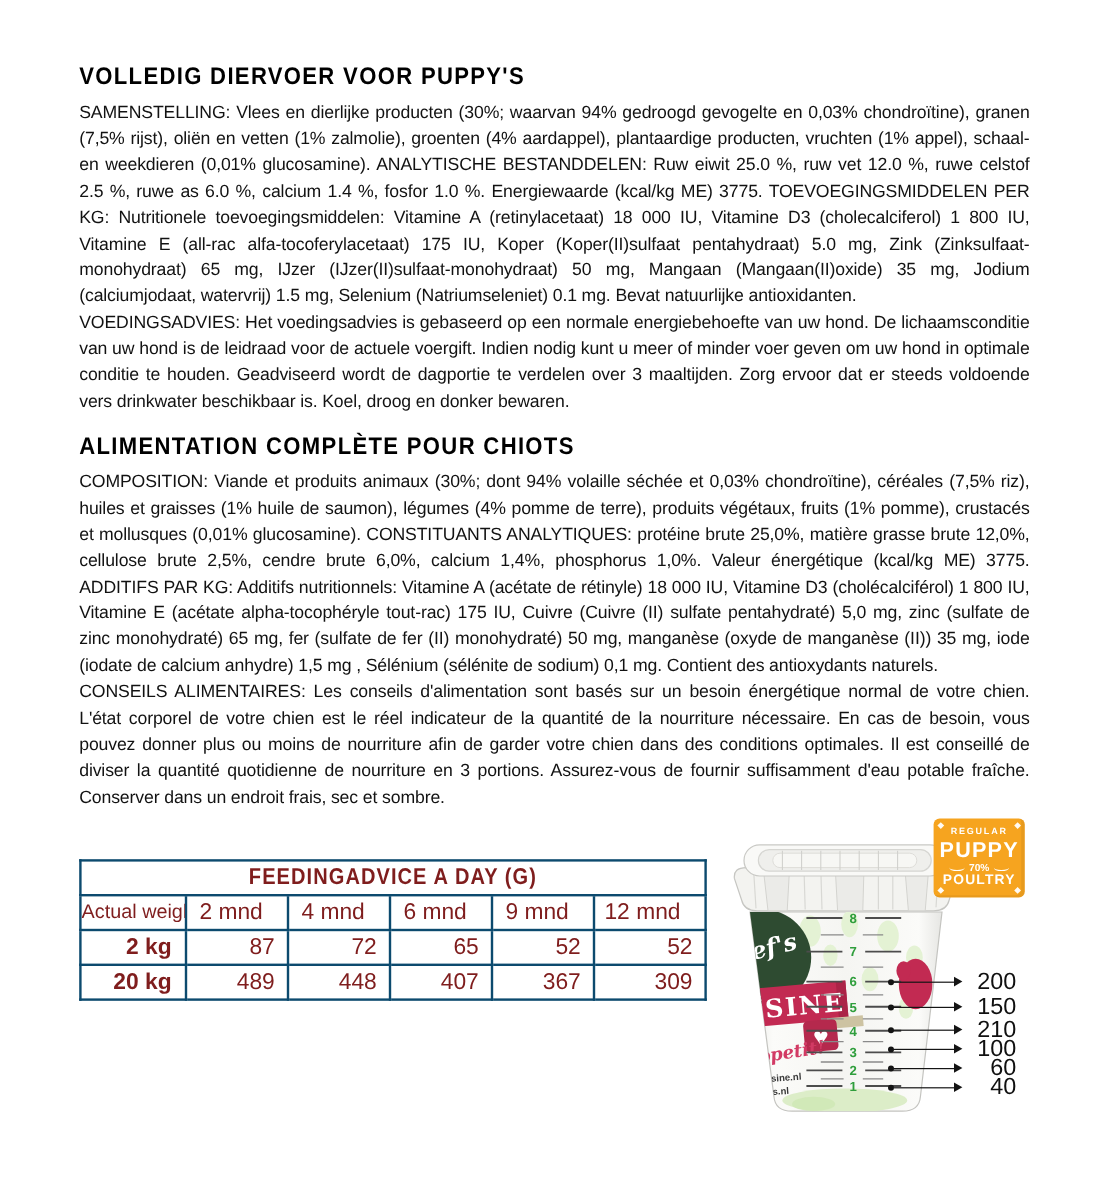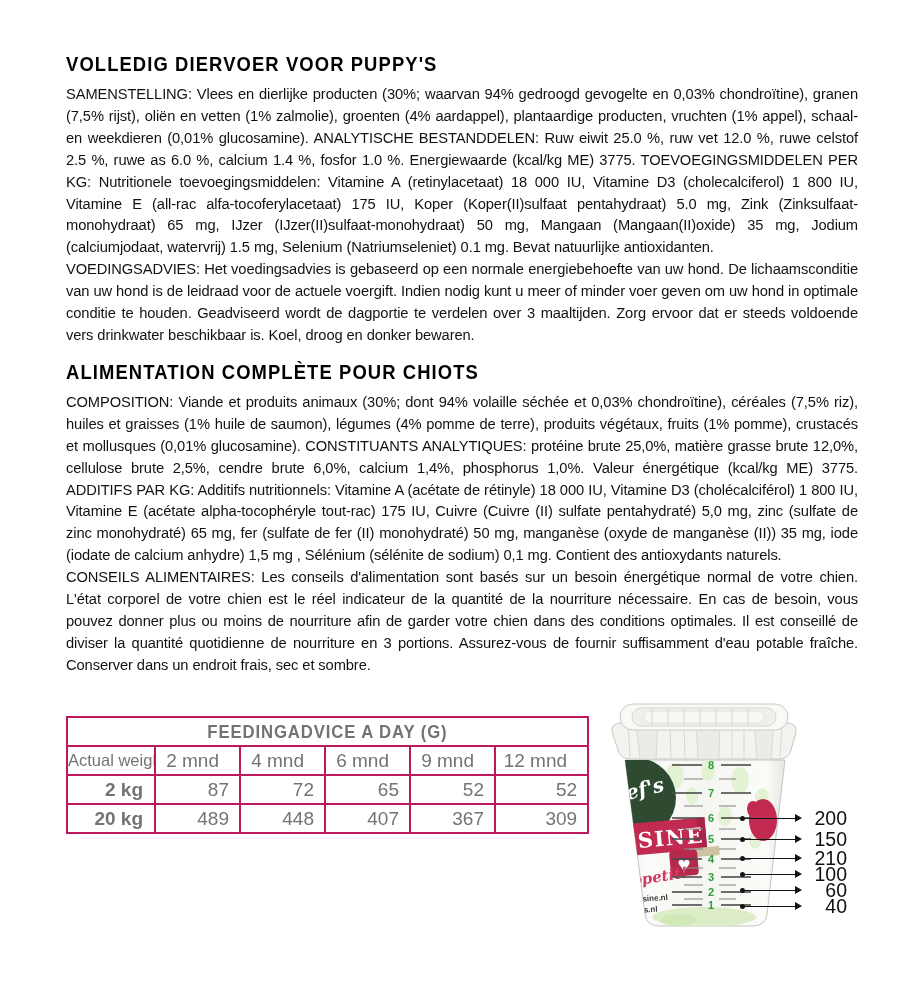--- a/index.html
+++ b/index.html
@@ -8,21 +8,21 @@
 
   
   .textcol{position:absolute;left:66px;top:52px;width:792px;color:#0e0e0e;}
   .sec-title{font-size:20px;font-weight:900;letter-spacing:1.2px;margin:0 0 8px 0;line-height:24px;color:#000;}
   .sec-title .cond{display:inline-block;transform:scaleX(0.92);transform-origin:left center;white-space:nowrap;}
   .sec-title.mt{margin-top:13px;}
   .para{margin:0;font-size:14.7px;line-height:21.9px;text-align:justify;letter-spacing:-0.1px;color:#121212;}
 
   
   .feed-table{position:absolute;left:66px;top:716px;width:521px;border-collapse:collapse;table-layout:fixed;background:#fff;}
-  .feed-table td{border:2px solid #be185d;height:27px;padding:0;font-size:19px;color:#737373;white-space:nowrap;overflow:hidden;}
+  .feed-table td{border:2px solid #0c4a6e;height:27px;padding:0;font-size:19px;color:#7f1d1d;white-space:nowrap;overflow:hidden;}
   .feed-table .tt{text-align:center;font-weight:900;font-size:19px;letter-spacing:1px;}
   .feed-table .tt .cond2{display:inline-block;transform:scaleX(0.88);transform-origin:center center;white-space:nowrap;}
   .feed-table .th-first{font-size:16.5px;font-weight:400;text-align:center;}
   .feed-table .th{font-weight:400;text-align:right;padding-right:20px;}
   .feed-table .rw{font-weight:700;text-align:right;padding-right:11px;}
   .feed-table .cv{text-align:right;padding-right:10px;}
 
   
   .cup-svg{position:absolute;left:600px;top:698px;width:200px;height:240px;}
 
@@ -227,20 +227,34 @@
           <line x1="68" y1="11" x2="68" y2="27"></line>
         <line x1="84" y1="11" x2="84" y2="27"></line>
           <line x1="100" y1="11" x2="100" y2="27"></line>
         <line x1="116" y1="11" x2="116" y2="27"></line>
           <line x1="132" y1="11" x2="132" y2="27"></line>
         <line x1="148" y1="11" x2="148" y2="27"></line>
       </g>
     </g>
   </svg>
 
+  <div class="badge">
+    <span class="corn c1"></span>
+    <span class="corn c2"></span>
+    <span class="corn c3"></span>
+    <span class="corn c4"></span>
+    <span class="b-reg">REGULAR</span>
+    <span class="b-puppy">PUPPY</span>
+    <span class="b-70row">
+      <i class="fl"></i>
+      <span>70%</span>
+      <i class="fl"></i>
+    </span>
+    <span class="b-poultry">POULTRY</span>
+  </div>
 
   <div class="callout co0">
     <span class="dot"></span>
       <span class="cline"></span>
       <span class="arrow"></span>
       <span class="cval">200</span>
   </div>
   <div class="callout co1">
     <span class="dot"></span>
       <span class="cline"></span>

